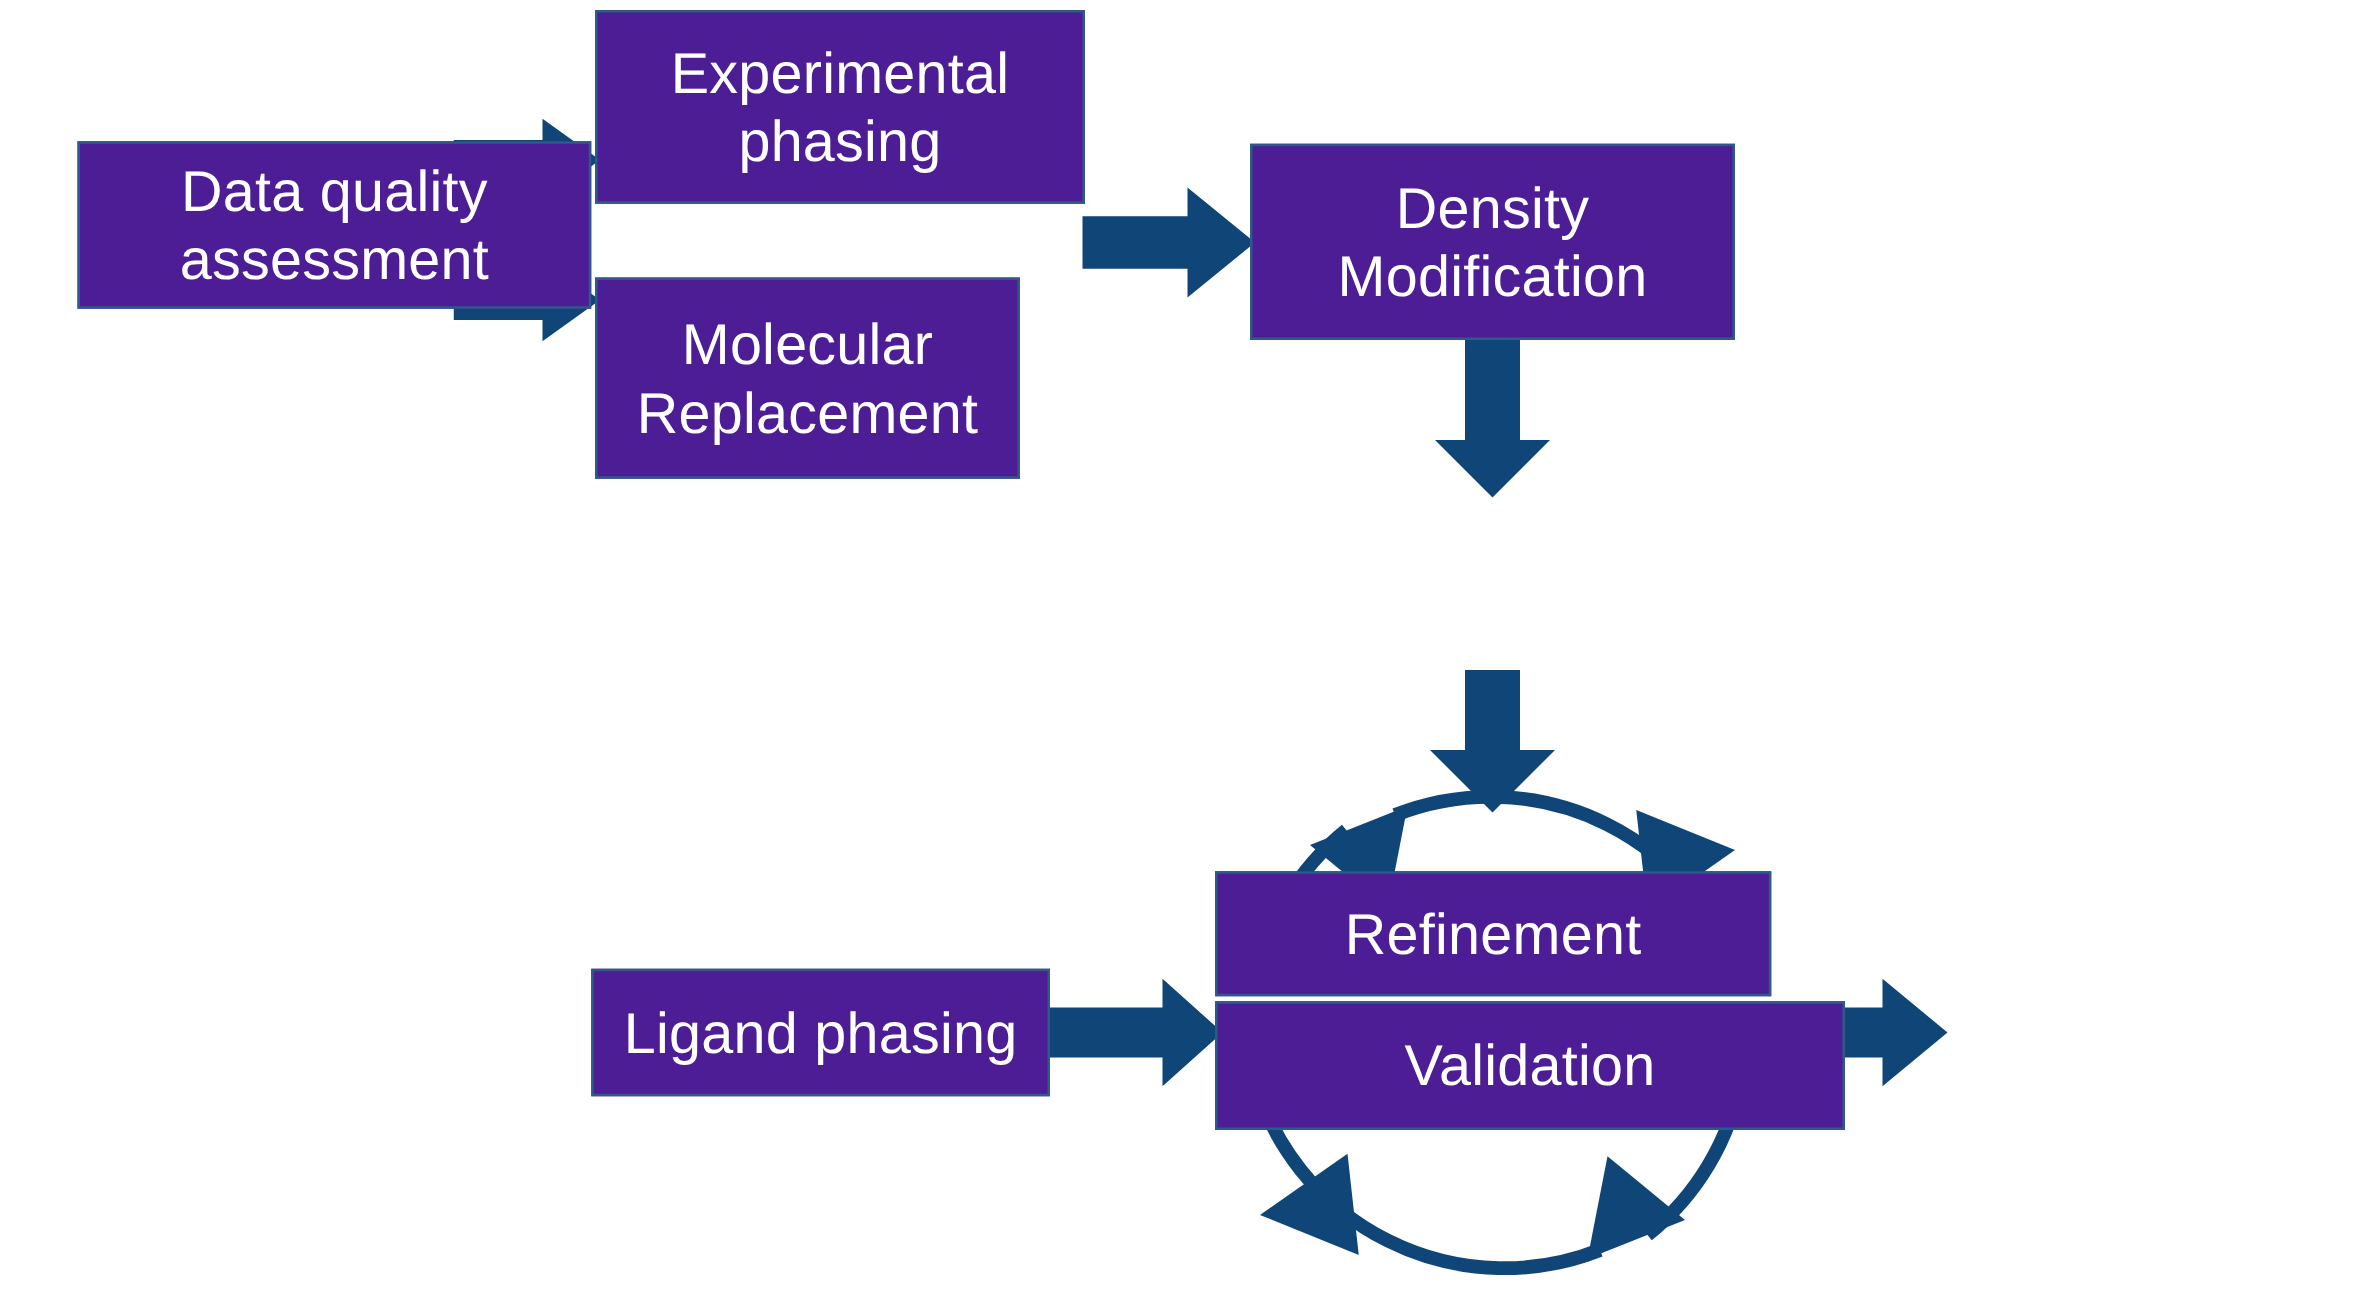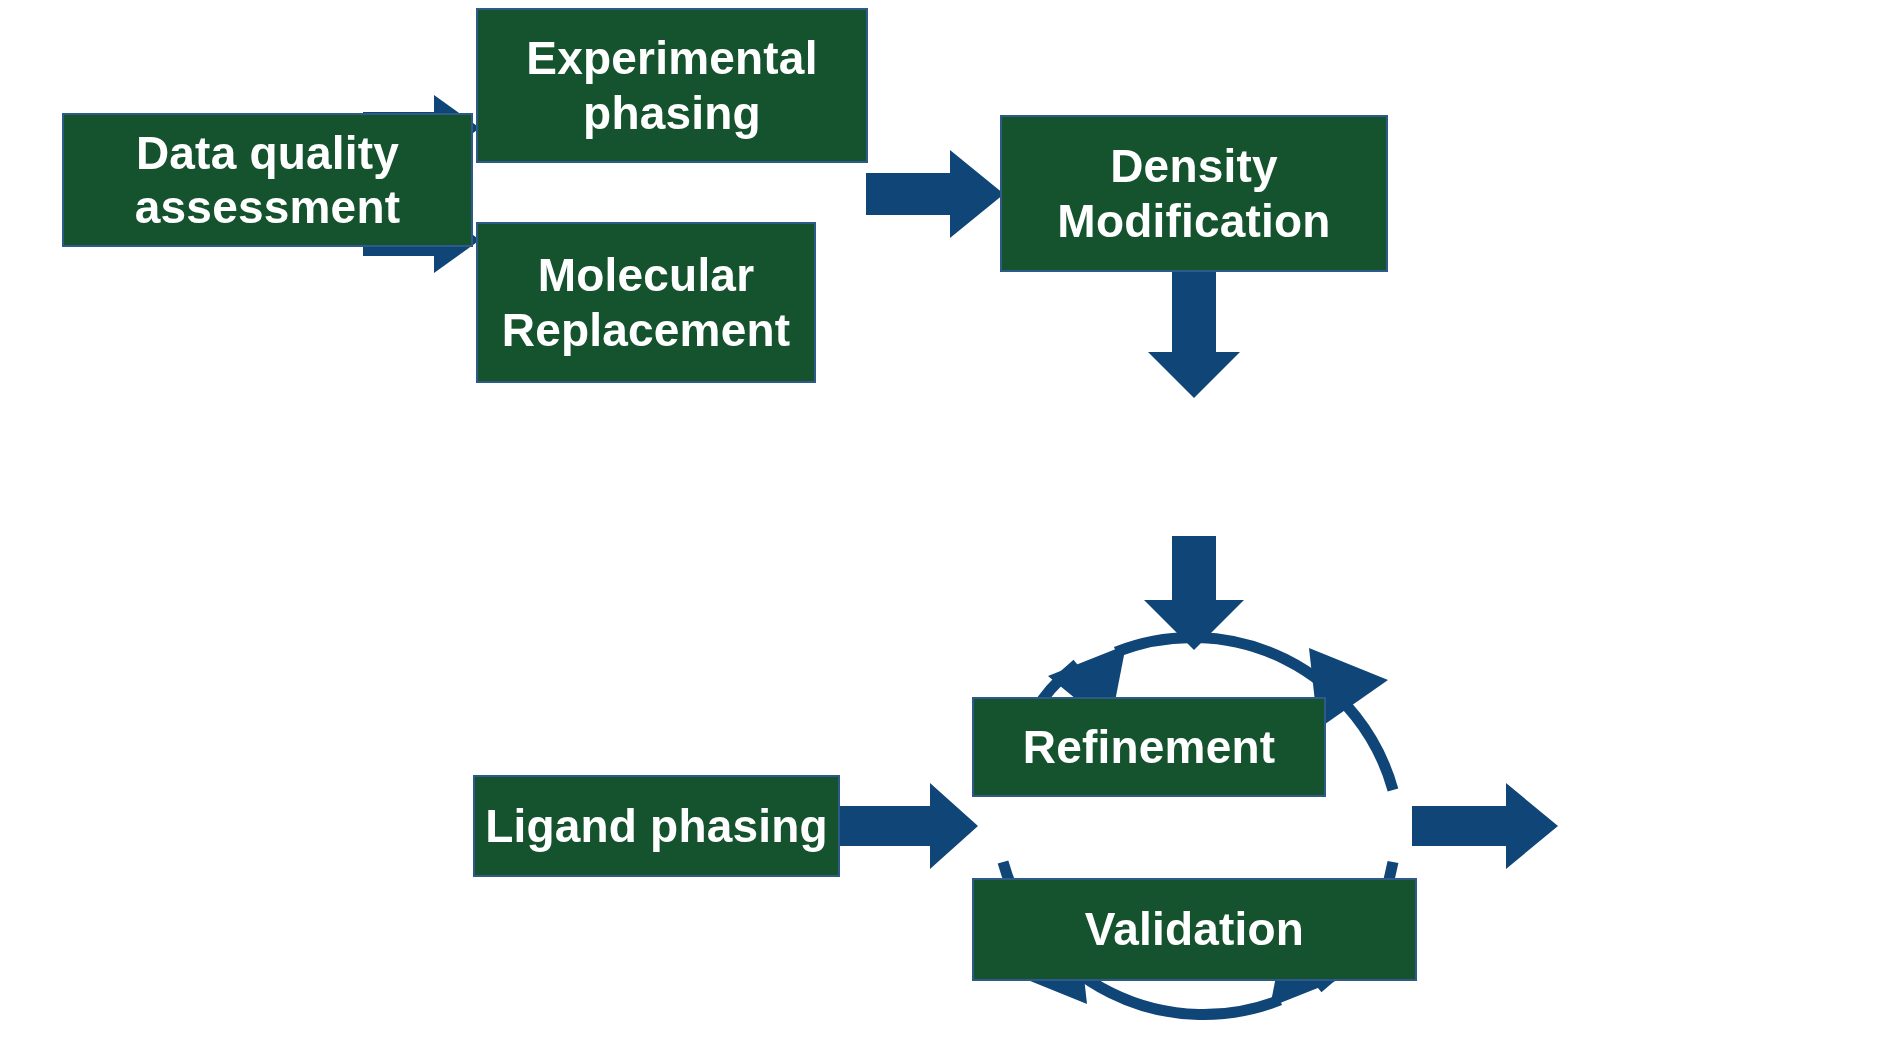--- a/index.html
+++ b/index.html
@@ -14,31 +14,31 @@
   #canvas {
     position: relative;
     width: 1903px;
     height: 1043px;
     background: #ffffff;
     overflow: hidden;
   }
   
   .node {
     position: absolute;
-    background: #14532d;
+    background: #4c1d95;
     border: 2px solid #2E5A8A;
     box-sizing: border-box;
     color: #ffffff;
     display: flex;
     align-items: center;
     justify-content: center;
     text-align: center;
     line-height: 1.18;
     font-size: 46px;
-    font-weight: 700;
+    font-weight: 400;
     letter-spacing: 0.2px;
     white-space: pre-line;
     z-index: 5;
   }
   .node.cyc {
     z-index: 7;
   }
   
   svg.layer {
     position: absolute;
@@ -115,20 +115,20 @@
   <div class="node" style="left:476px; top:8px; width:392px; height:155px;">Experimental
 phasing</div>
 
   <div class="node" style="left:476px; top:222px; width:340px; height:161px;">Molecular
 Replacement</div>
 
   <div class="node" style="left:1000px; top:115px; width:388px; height:157px;">Density
 Modification</div>
 
 
-  <div class="node cyc" style="left:972px; top:697px; width:354px; height:100px;">Refinement</div>
+  <div class="node cyc" style="left:972px; top:697px; width:445px; height:100px;">Refinement</div>
 
-  <div class="node cyc" style="left:972px; top:878px; width:445px; height:103px;">Validation</div>
+  <div class="node cyc" style="left:972px; top:801px; width:504px; height:103px;">Validation</div>
 
   <div class="node" style="left:473px; top:775px; width:367px; height:102px;">Ligand phasing</div>
 
 
 </div>
 
 </body></html>

